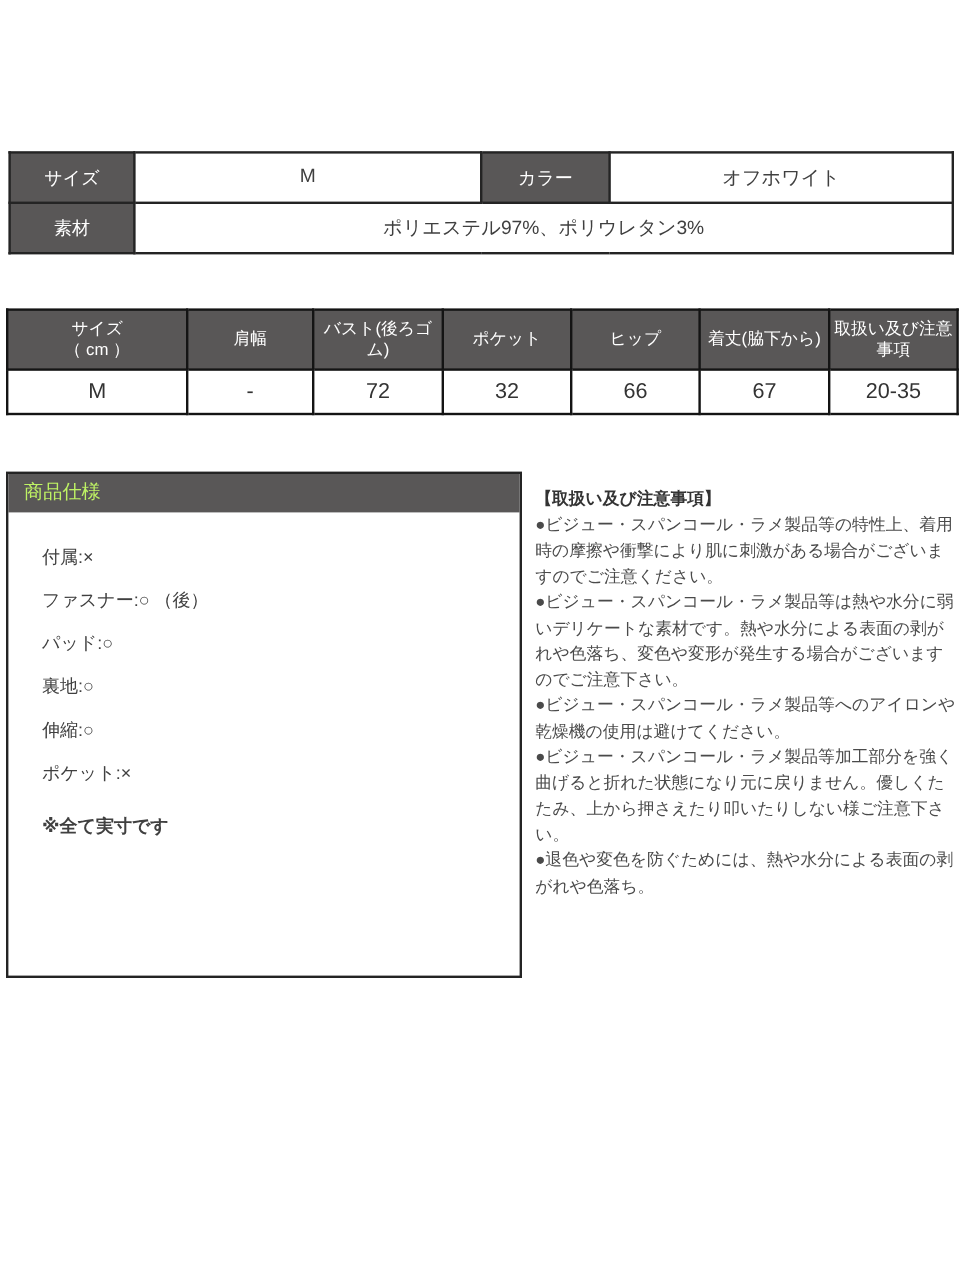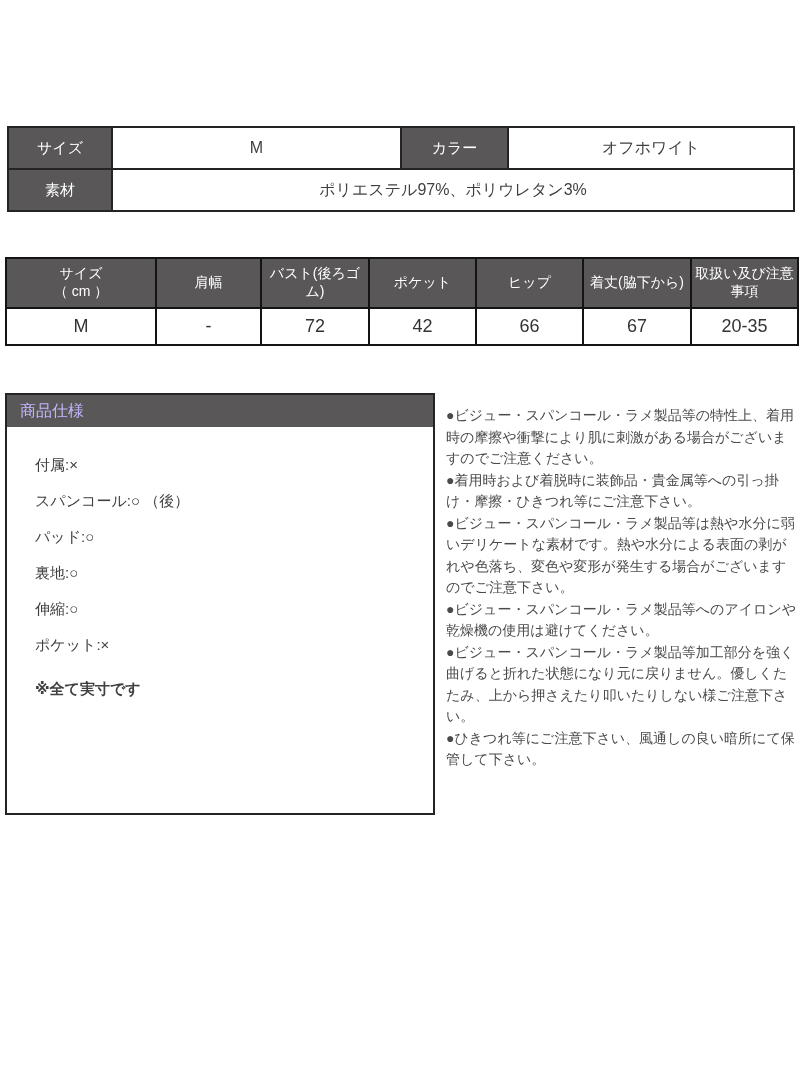--- a/index.html
+++ b/index.html
@@ -50,21 +50,21 @@
 
   
   .spec-box {
     position:absolute; top:393px; left:5px;
     width:426px; height:418px;
     border:2px solid #242424;
     background:#ffffff;
     box-sizing:content-box;
   }
   .spec-box-header {
-    background:#595757; color:#c4b5fd;
+    background:#595757; color:#bef264;
     height:32px; line-height:32px;
     padding-left:13px;
     font-size:16px;
   }
   .spec-list {
     padding:13px 14px 0 14px;
     font-size:15px; line-height:22px; color:#404040;
   }
   .spec-list p { margin:14px; }
   .spec-note { margin-top:22px !important;font-weight:bold; }
@@ -121,41 +121,41 @@
     <th>バスト(後ろゴム)</th>
     <th>ポケット</th>
     <th>ヒップ</th>
     <th>着丈(脇下から)</th>
     <th>取扱い及び注意事項</th>
   </tr>
   <tr>
     <td>M</td>
     <td>-</td>
     <td>72</td>
-    <td>42</td>
+    <td>32</td>
     <td>66</td>
     <td>67</td>
     <td>20-35</td>
   </tr>
 </tbody>
   </table>
 
 <div class="spec-box">
   <div class="spec-box-header">商品仕様</div>
   <div class="spec-list">
     <p>付属:×</p>
-    <p>スパンコール:○ （後）</p>
+    <p>ファスナー:○ （後）</p>
     <p>パッド:○</p>
     <p>裏地:○</p>
     <p>伸縮:○</p>
     <p>ポケット:×</p>
     <p class="spec-note">※全て実寸です</p>
   </div>
 </div>
 
 <div class="notes">
+  <p class="notes-title">【取扱い及び注意事項】</p>
   <p>●ビジュー・スパンコール・ラメ製品等の特性上、着用時の摩擦や衝撃により肌に刺激がある場合がございますのでご注意ください。</p>
-  <p>●着用時および着脱時に装飾品・貴金属等への引っ掛け・摩擦・ひきつれ等にご注意下さい。</p>
   <p>●ビジュー・スパンコール・ラメ製品等は熱や水分に弱いデリケートな素材です。熱や水分による表面の剥がれや色落ち、変色や変形が発生する場合がございますのでご注意下さい。</p>
   <p>●ビジュー・スパンコール・ラメ製品等へのアイロンや乾燥機の使用は避けてください。</p>
   <p>●ビジュー・スパンコール・ラメ製品等加工部分を強く曲げると折れた状態になり元に戻りません。優しくたたみ、上から押さえたり叩いたりしない様ご注意下さい。</p>
-  <p>●ひきつれ等にご注意下さい、風通しの良い暗所にて保管して下さい。</p>
+  <p>●退色や変色を防ぐためには、熱や水分による表面の剥がれや色落ち。</p>
 </div>
 
 </body></html>

